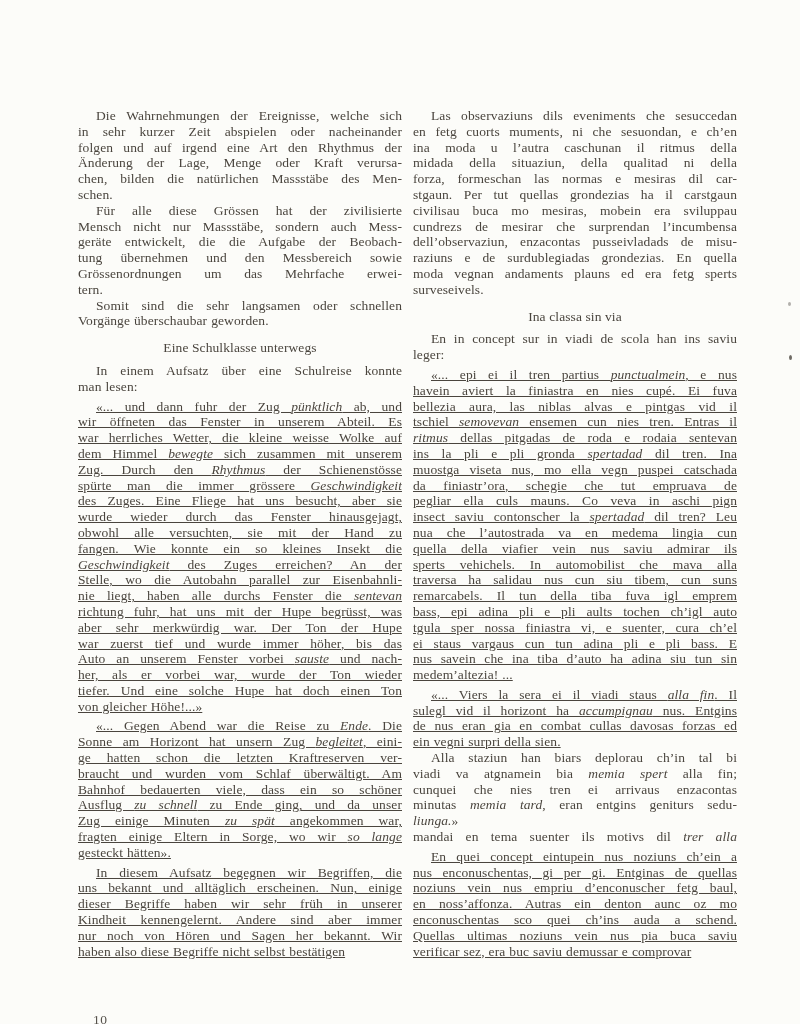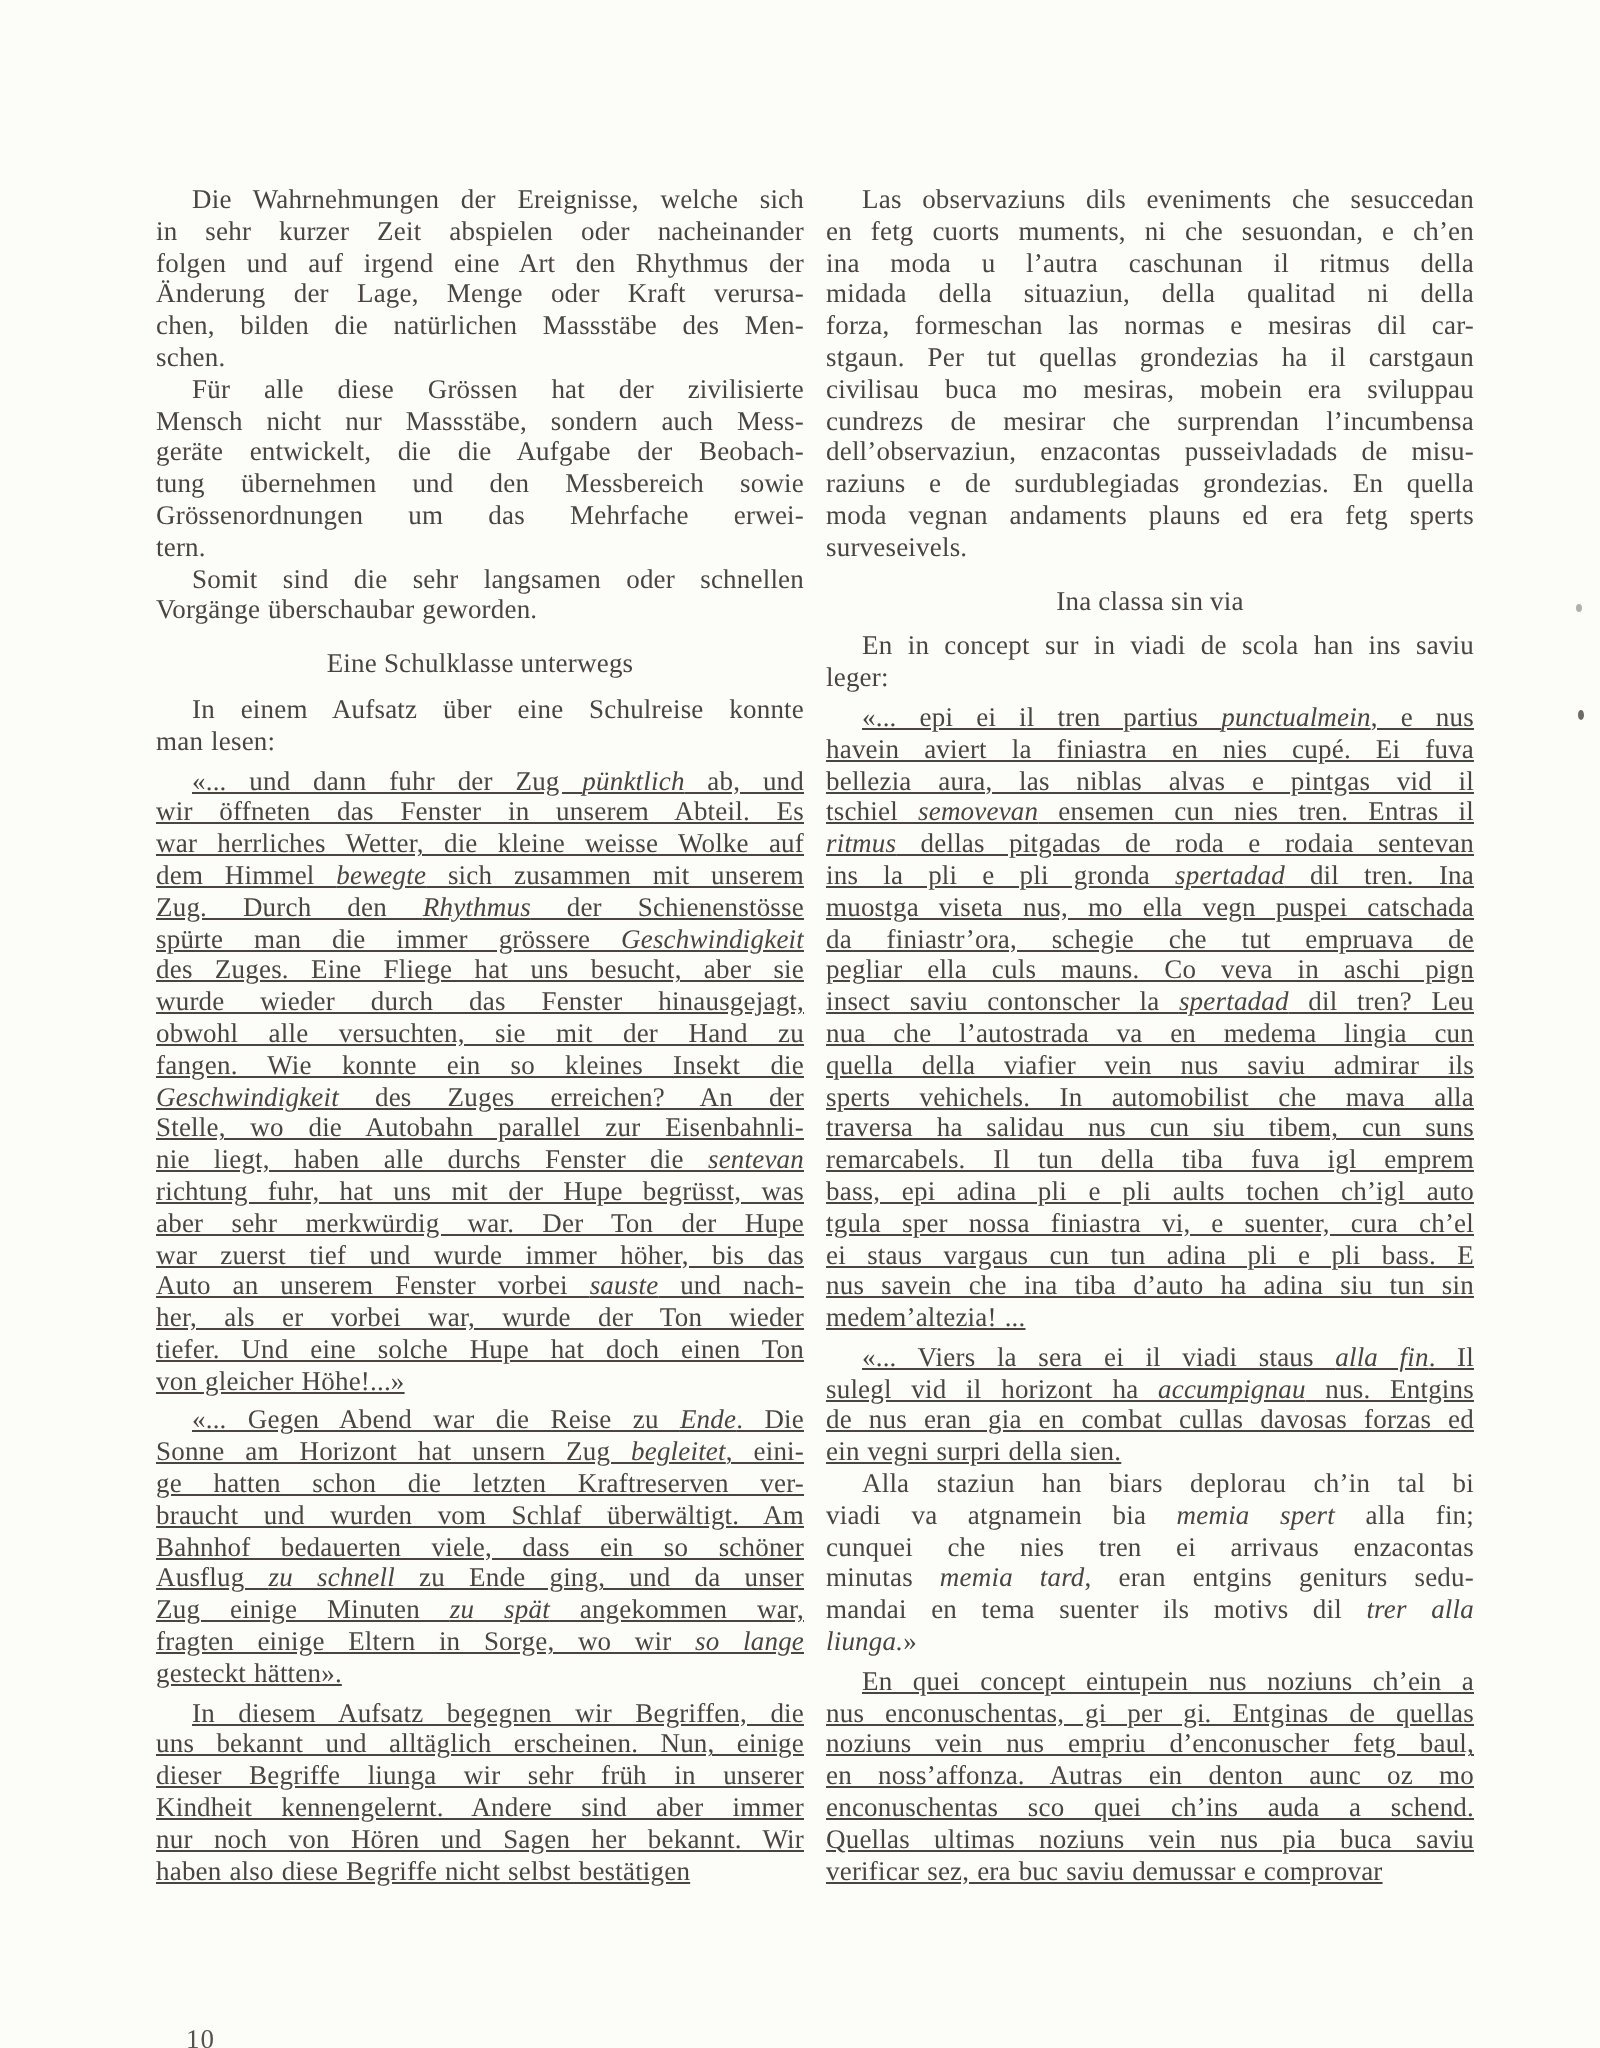--- a/index.html
+++ b/index.html
@@ -22,20 +22,21 @@
     top: 92px;
     width: 659px;
     display: flex;
     gap: 11px;
   }
   .col {
     width: 324px;
     font-size: 13.5px;
     line-height: 15.8px;
     letter-spacing: 0.1px;
+    margin-top: 16px;
   }
   .block { margin: 0; }
   .block.gap { margin-top: 4px; text-decoration: underline; }
   .line {
     text-align: justify;
     text-align-last: justify;
     height: 15.8px;
     overflow: hidden;
     word-spacing: 0.5px;
   }
@@ -131,21 +132,21 @@
           <div class="line">braucht und wurden vom Schlaf überwältigt. Am</div>
           <div class="line">Bahnhof bedauerten viele, dass ein so schöner</div>
           <div class="line">Ausflug <i>zu schnell</i> zu Ende ging, und da unser</div>
           <div class="line">Zug einige Minuten <i>zu spät</i> angekommen war,</div>
           <div class="line">fragten einige Eltern in Sorge, wo wir <i>so lange</i></div>
           <div class="line last">gesteckt hätten».</div>
         </div>
         <div class="block gap">
           <div class="line ind">In diesem Aufsatz begegnen wir Begriffen, die</div>
           <div class="line">uns bekannt und alltäglich erscheinen. Nun, einige</div>
-          <div class="line">dieser Begriffe liunga wir sehr früh in unserer</div>
+          <div class="line">dieser Begriffe haben wir sehr früh in unserer</div>
           <div class="line">Kindheit kennengelernt. Andere sind aber immer</div>
           <div class="line">nur noch von Hören und Sagen her bekannt. Wir</div>
           <div class="line last">haben also diese Begriffe nicht selbst bestätigen</div>
         </div>
       </div>
     <div class="col" id="col-right">
         <div class="block">
           <div class="line ind">Las observaziuns dils eveniments che sesuccedan</div>
           <div class="line">en fetg cuorts muments, ni che sesuondan, e ch’en</div>
           <div class="line">ina moda u l’autra caschunan il ritmus della</div>
@@ -190,22 +191,22 @@
           <div class="line ind">«... Viers la sera ei il viadi staus <i>alla fin</i>. Il</div>
           <div class="line">sulegl vid il horizont ha <i>accumpignau</i> nus. Entgins</div>
           <div class="line">de nus eran gia en combat cullas davosas forzas ed</div>
           <div class="line last">ein vegni surpri della sien.</div>
         </div>
         <div class="block">
           <div class="line ind">Alla staziun han biars deplorau ch’in tal bi</div>
           <div class="line">viadi va atgnamein bia <i>memia spert</i> alla fin;</div>
           <div class="line">cunquei che nies tren ei arrivaus enzacontas</div>
           <div class="line">minutas <i>memia tard</i>, eran entgins geniturs sedu-</div>
+          <div class="line last"><i>liunga.</i>»</div>
           <div class="line">mandai en tema suenter ils motivs dil <i>trer alla</i></div>
-          <div class="line last"><i>liunga.</i>»</div>
         </div>
         <div class="block gap">
           <div class="line ind">En quei concept eintupein nus noziuns ch’ein a</div>
           <div class="line">nus enconuschentas, gi per gi. Entginas de quellas</div>
           <div class="line">noziuns vein nus empriu d’enconuscher fetg baul,</div>
           <div class="line">en noss’affonza. Autras ein denton aunc oz mo</div>
           <div class="line">enconuschentas sco quei ch’ins auda a schend.</div>
           <div class="line">Quellas ultimas noziuns vein nus pia buca saviu</div>
           <div class="line last">verificar sez, era buc saviu demussar e comprovar</div>
         </div>

